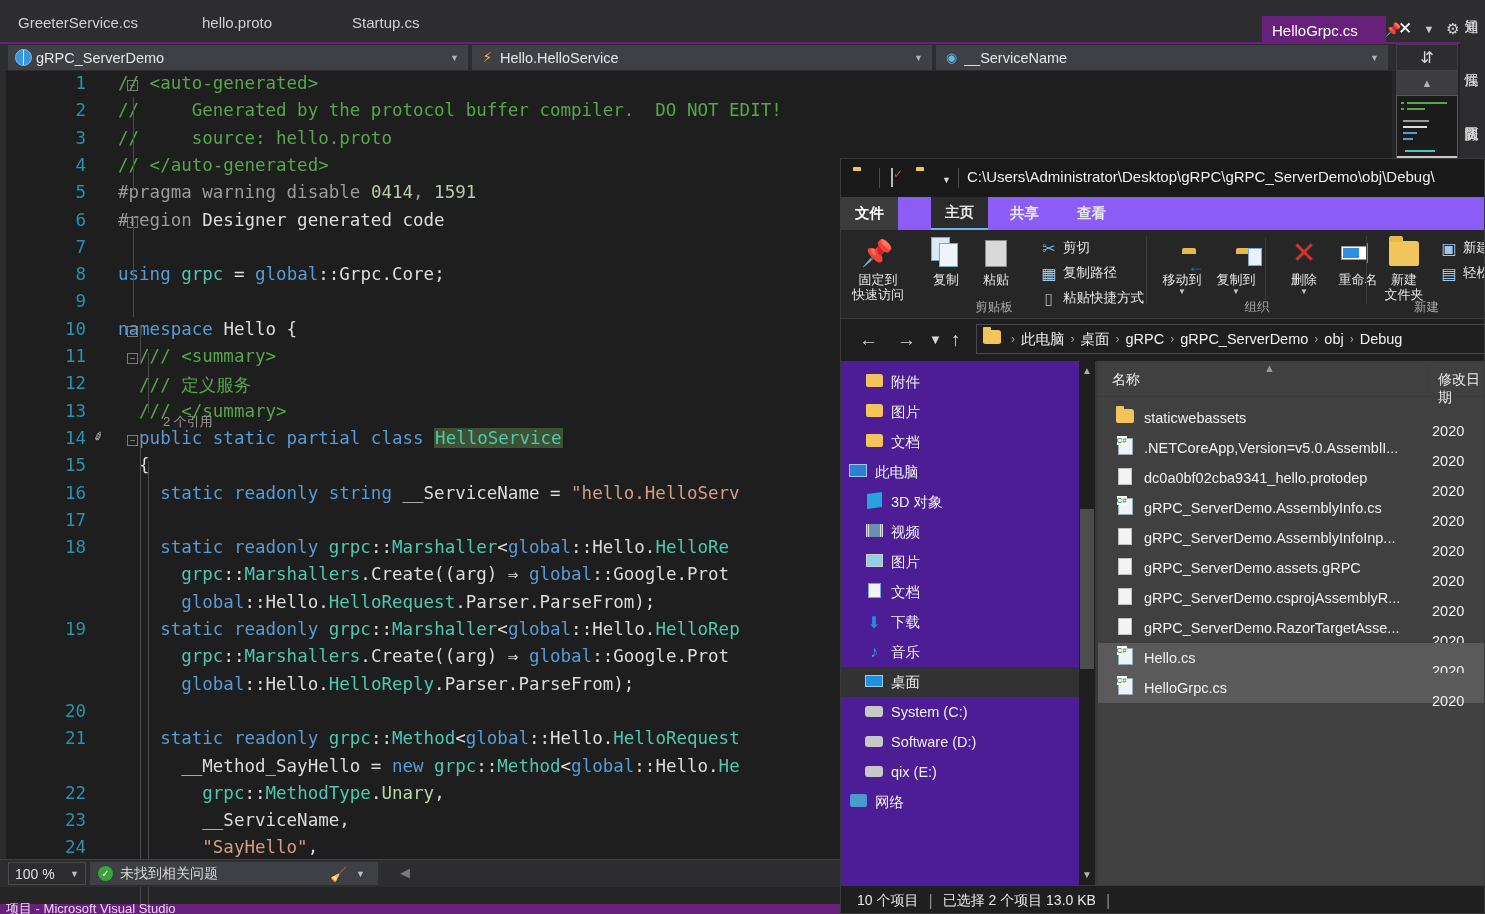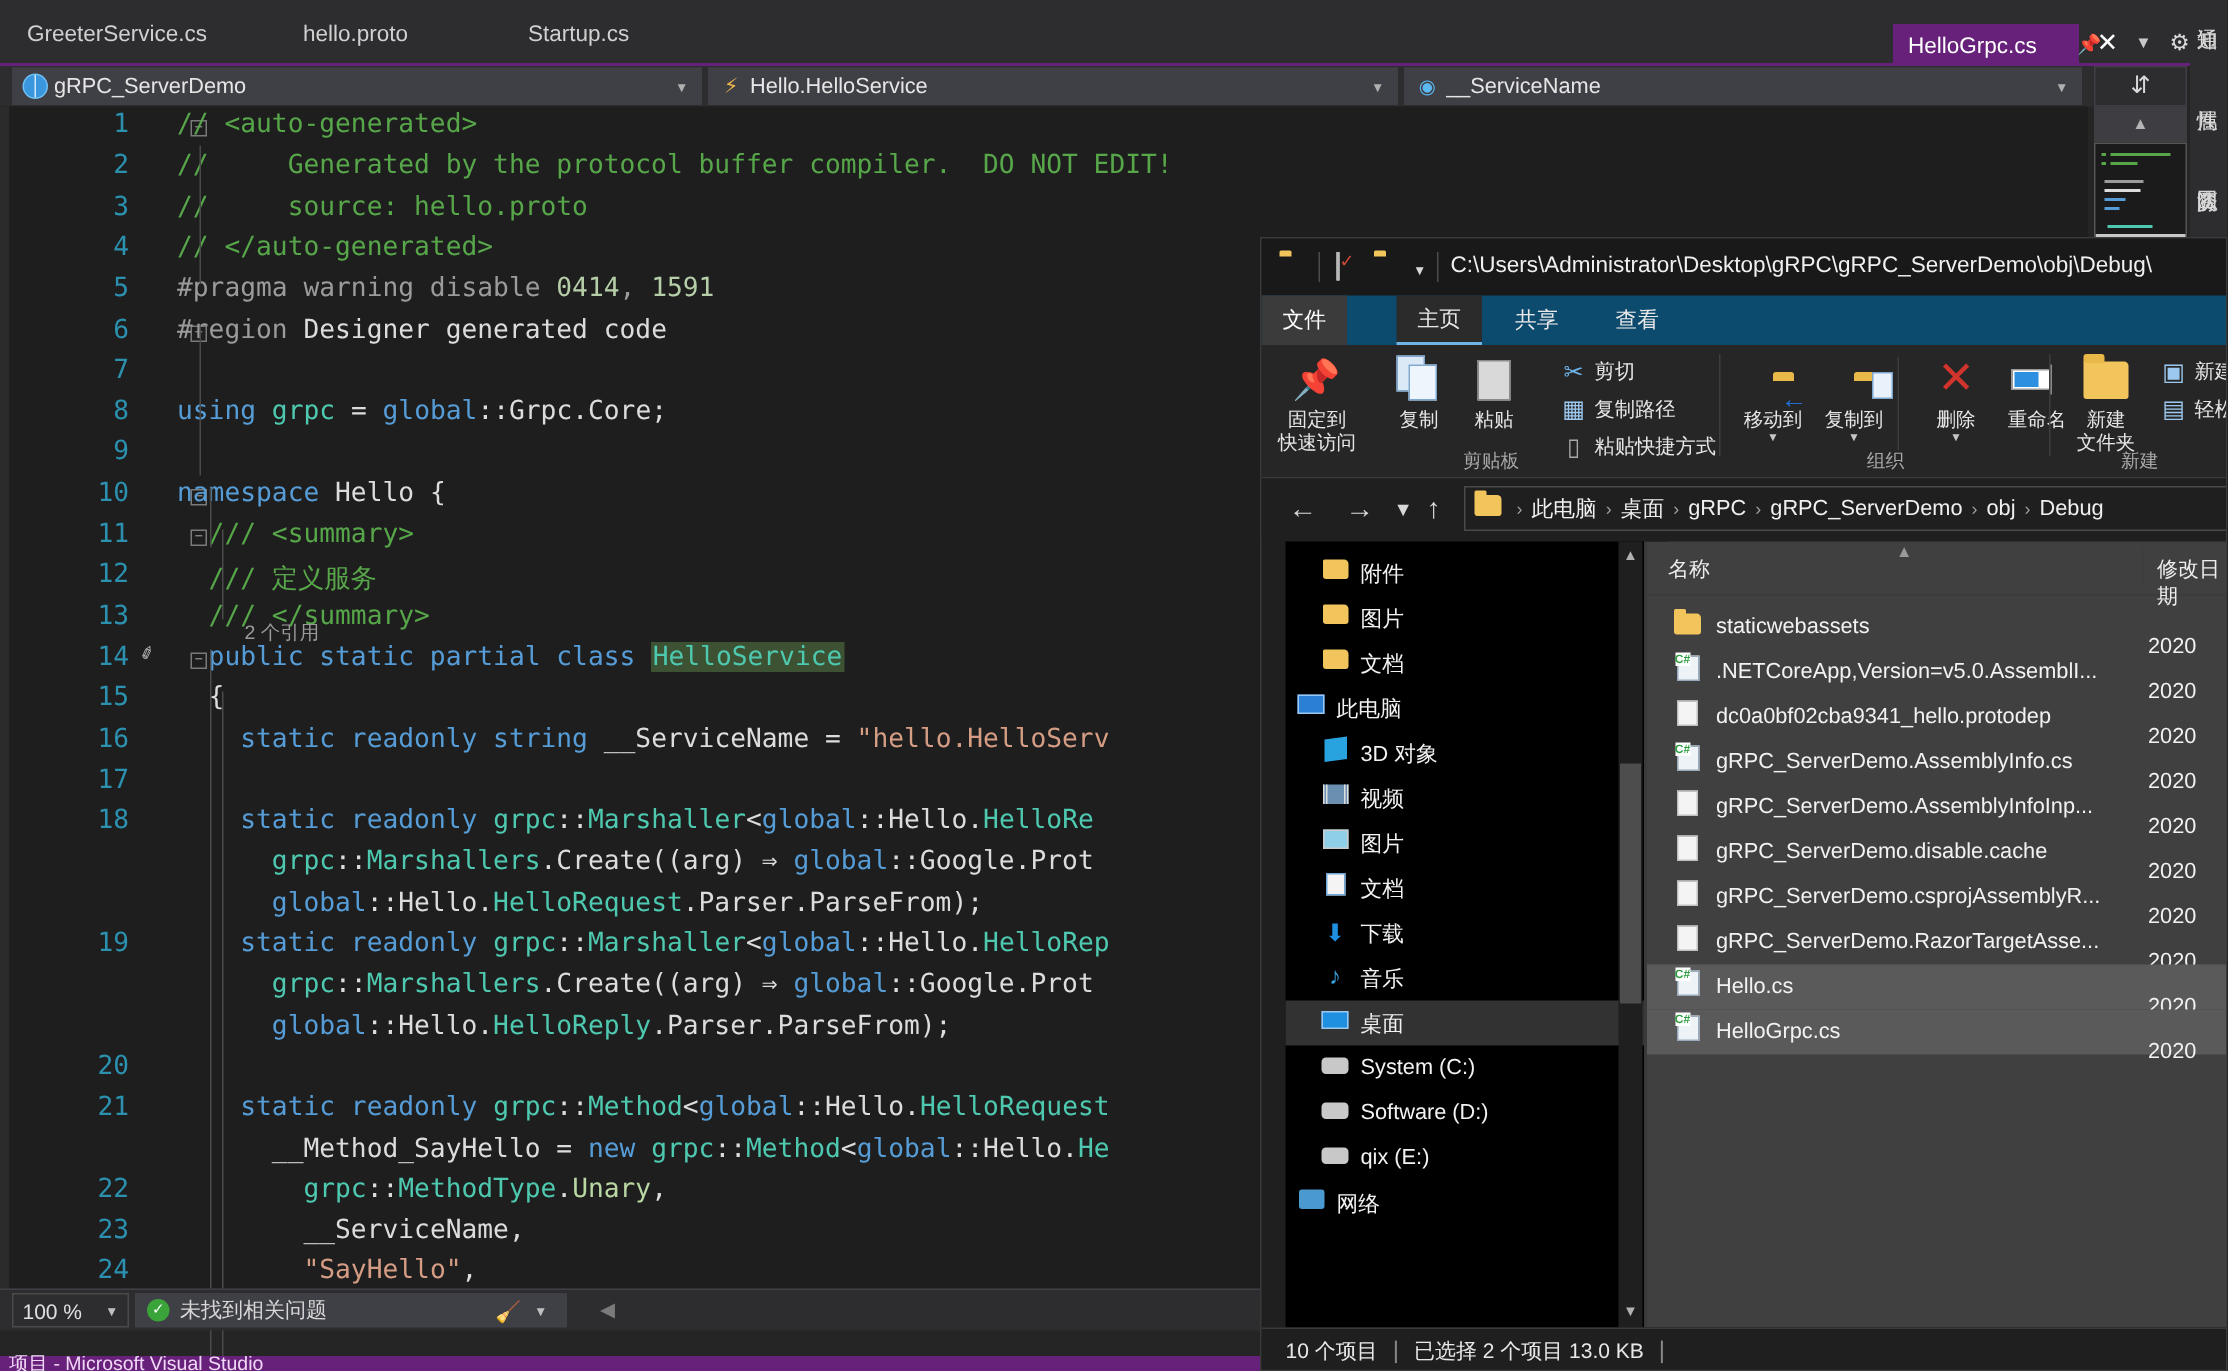--- a/index.html
+++ b/index.html
@@ -241,21 +241,22 @@
   .ex-title .sep {
     position: absolute; top: 9px; width: 1px; height: 20px; background: #4c4c4c;
   }
   .ex-path {
     position: absolute; left: 126px; top: 9px;
     font-size: 15px; color: #f0f0f0; white-space: nowrap;
   }
 
   .ex-ribtabs {
     position: absolute; left: 0; top: 38px; width: 645px; height: 33px;
-    background: #0c4a6e;
+    background: #8b5cf6;
+    font-weight: bold;
   }
   .rtab {
     position: absolute; top: 0; height: 33px;
     font-size: 14.5px; color: #e8e8e8;
     display: flex; align-items: center; padding: 0 14px;
   }
   .rtab.file { left: 0; background: #3b3b3b; color: #ffffff; }
   .rtab.a1 { left: 90px; background: #2b2b2b; border-bottom: 2px solid #6fb4e8;}
   .rtab.a2 { left: 155px; }
   .rtab.a3 { left: 222px; }
@@ -304,22 +305,22 @@
     border: 1px solid #4a4a4a; display: flex; align-items: center;
     padding-left: 6px; overflow: hidden;
   }
   .crumb { font-size: 14.5px; color: #f0f0f0; white-space: nowrap; }
   .crumb-sep { color: #a0a0a0; font-size: 12px; margin: 0 6px; }
 
   .ex-body {
     position: absolute; left: 0; top: 202px; width: 645px; height: 524px;
   }
   .ex-sidebar {
-    position: absolute; left: 16px; top: 0; width: 255px; height: 524px;
-    background: #000000;
+    position: absolute; left: 0; top: 0; width: 255px; height: 524px;
+    background: #4c1d95;
   }
   .sbitem {
     position: absolute; left: 0; width: 255px; height: 30px;
     display: flex; align-items: center;
   }
   .sbitem.sel { background: #323232; }
   .sbitem .sic { width: 22px; text-align: center; margin-right: 6px; flex: 0 0 auto; }
   .sbitem .slb { font-size: 14.5px; color: #f2f2f2; white-space: nowrap; }
   .sb-scroll {
     position: absolute; left: 238px; top: 0; width: 16px; height: 524px;
@@ -795,21 +796,21 @@
               <span class="fnm">gRPC_ServerDemo.AssemblyInfo.cs</span>
               <span class="fdt">2020</span>
             </div>
             <div class="frow" style="top: 162px;">
               <span class="fic"><span class="ico-file"></span></span>
               <span class="fnm">gRPC_ServerDemo.AssemblyInfoInp...</span>
               <span class="fdt">2020</span>
             </div>
             <div class="frow" style="top: 192px;">
               <span class="fic"><span class="ico-file"></span></span>
-              <span class="fnm">gRPC_ServerDemo.disable.cache</span>
+              <span class="fnm">gRPC_ServerDemo.assets.gRPC</span>
               <span class="fdt">2020</span>
             </div>
             <div class="frow" style="top: 222px;">
               <span class="fic"><span class="ico-file"></span></span>
               <span class="fnm">gRPC_ServerDemo.csprojAssemblyR...</span>
               <span class="fdt">2020</span>
             </div>
             <div class="frow" style="top: 252px;">
               <span class="fic"><span class="ico-file"></span></span>
               <span class="fnm">gRPC_ServerDemo.RazorTargetAsse...</span>

